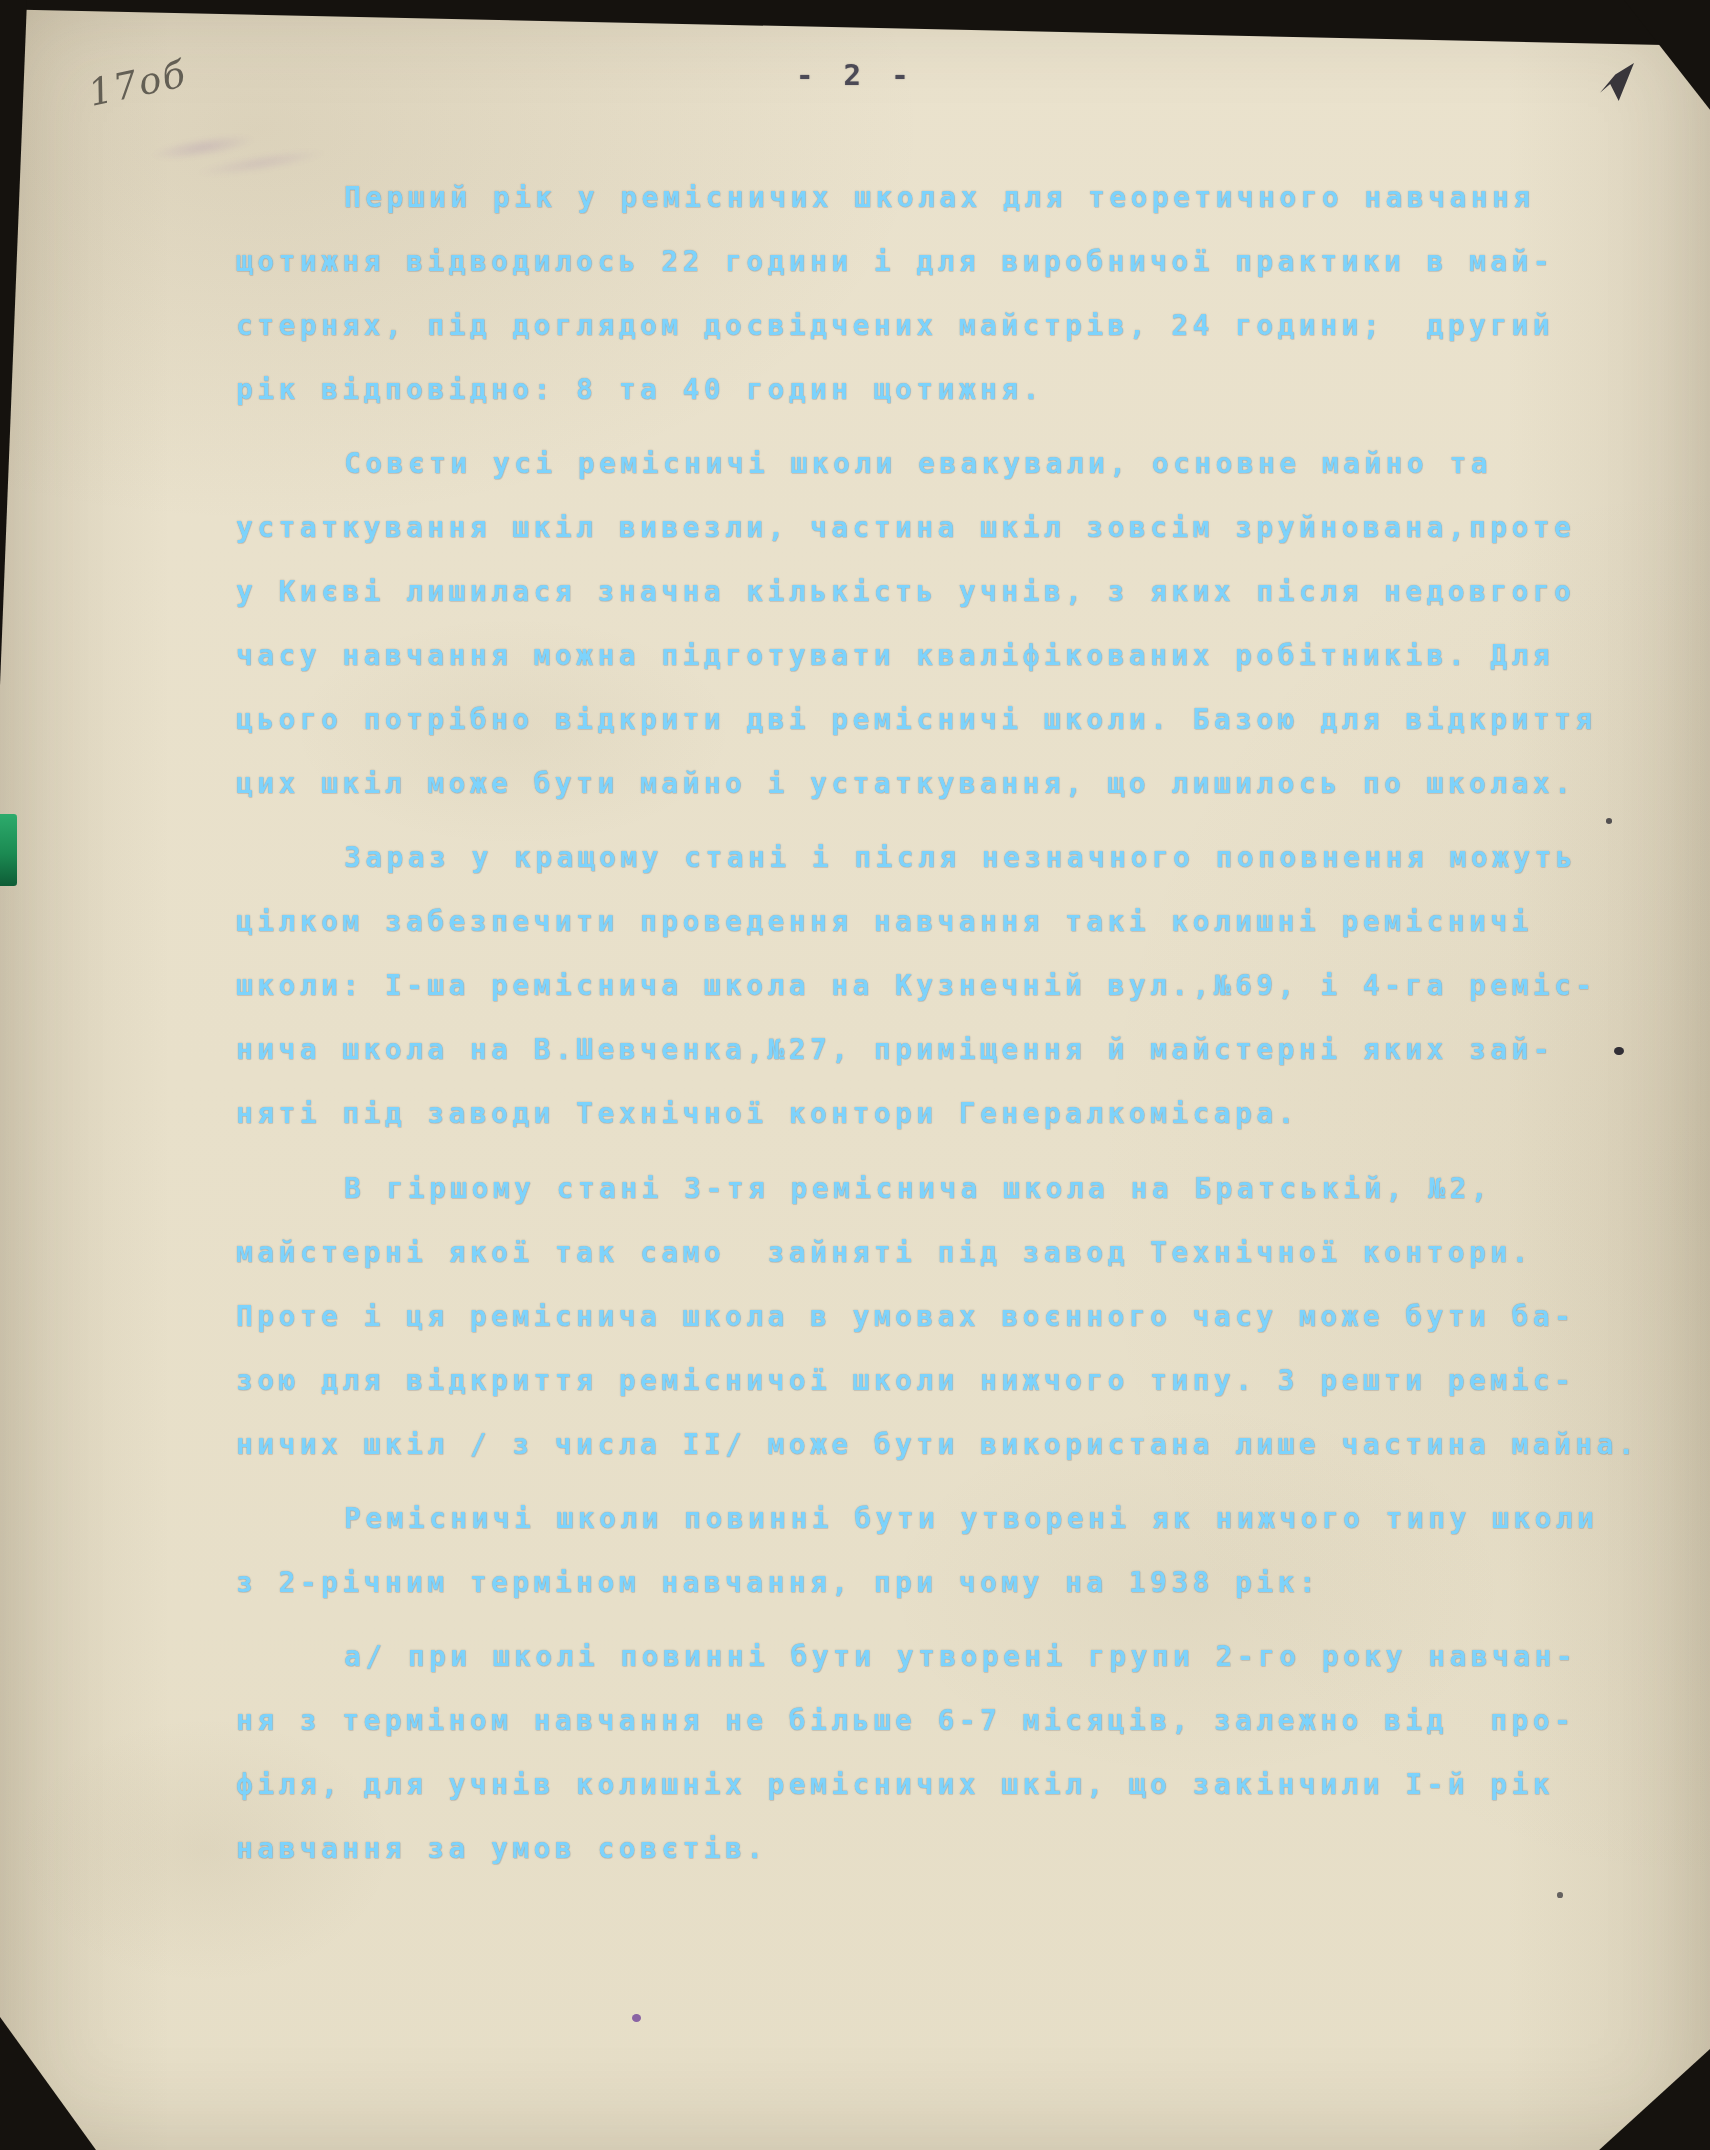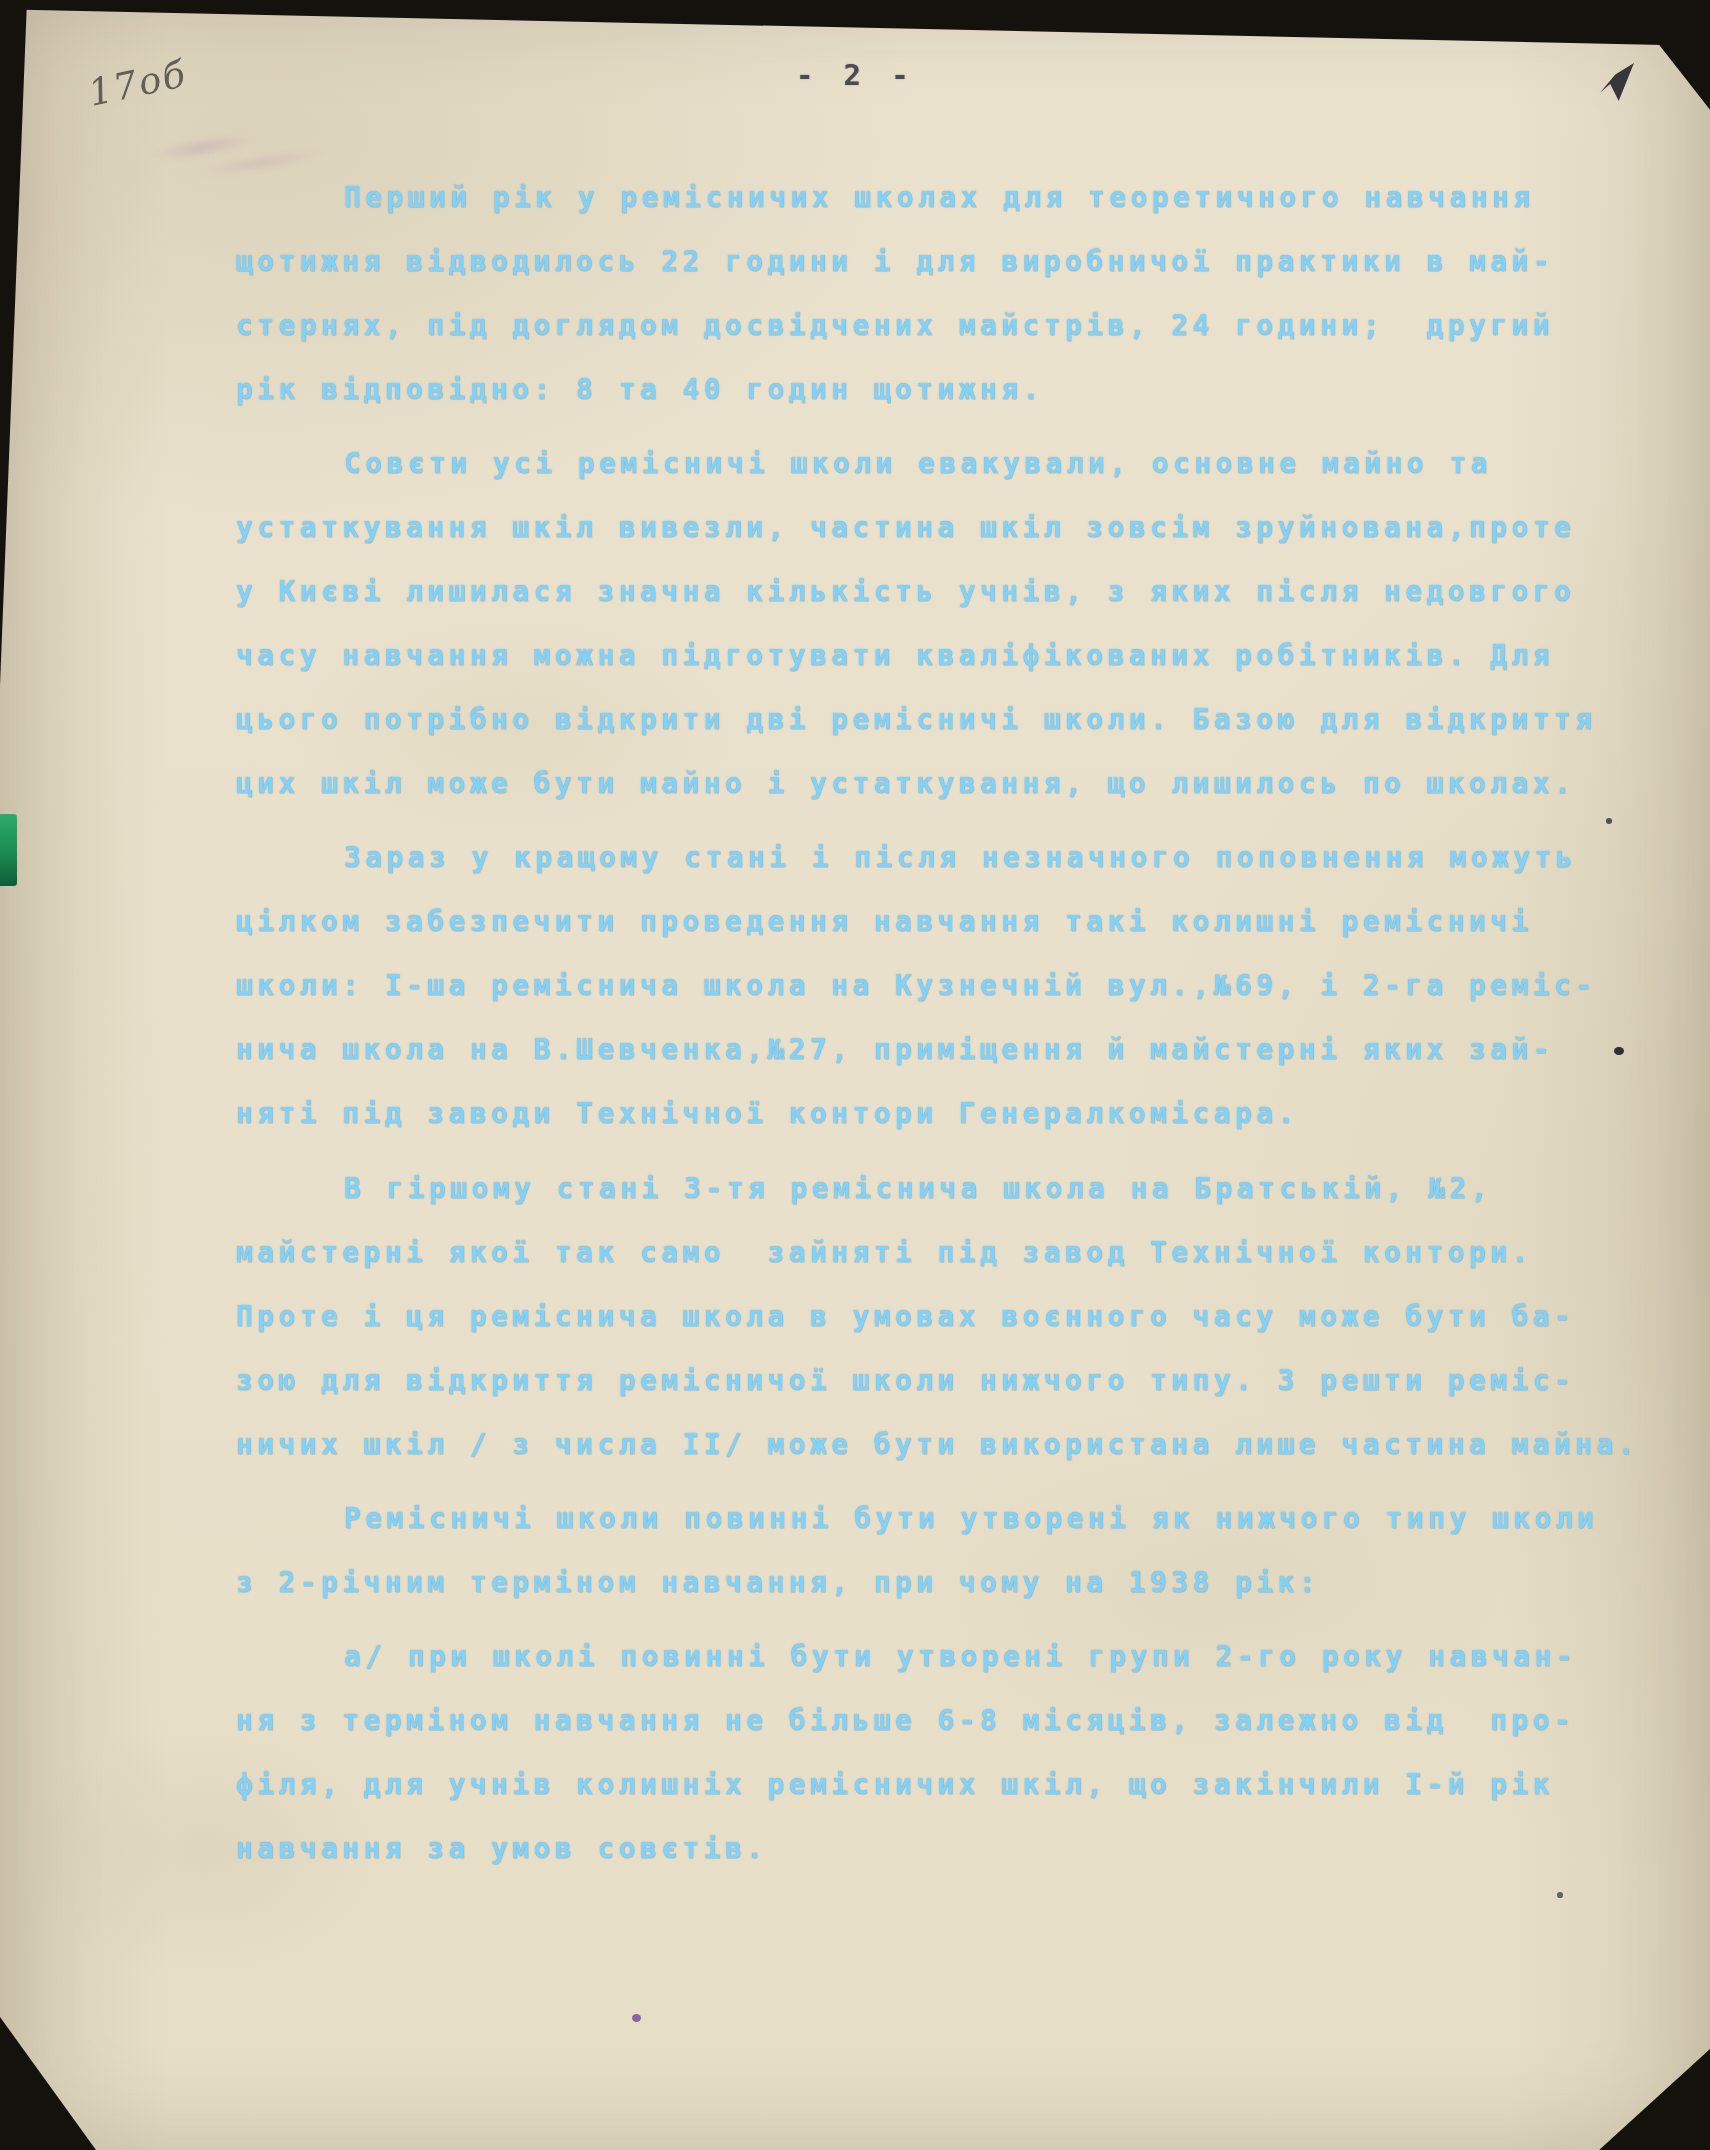--- a/index.html
+++ b/index.html
@@ -153,32 +153,32 @@
 стернях, під доглядом досвідчених майстрів, 24 години;  другий
 рік відповідно: 8 та 40 годин щотижня.</div>
     <div class="para">Совєти усі ремісничі школи евакували, основне майно та
 устаткування шкіл вивезли, частина шкіл зовсім зруйнована,проте
 у Києві лишилася значна кількість учнів, з яких після недовгого
 часу навчання можна підготувати кваліфікованих робітників. Для
 цього потрібно відкрити дві ремісничі школи. Базою для відкриття
 цих шкіл може бути майно і устаткування, що лишилось по школах.</div>
     <div class="para">Зараз у кращому стані і після незначного поповнення можуть
 цілком забезпечити проведення навчання такі колишні ремісничі
-школи: І-ша реміснича школа на Кузнечній вул.,№69, і 2-га реміс-
+школи: І-ша реміснича школа на Кузнечній вул.,№69, і 4-га реміс-
 нича школа на В.Шевченка,№27, приміщення й майстерні яких зай-
 няті під заводи Технічної контори Генералкомісара.</div>
     <div class="para">В гіршому стані 3-тя реміснича школа на Братській, №2,
 майстерні якої так само  зайняті під завод Технічної контори.
 Проте і ця реміснича школа в умовах воєнного часу може бути ба-
 зою для відкриття ремісничої школи нижчого типу. З решти реміс-
 ничих шкіл / з числа ІІ/ може бути використана лише частина майна.</div>
     <div class="para">Ремісничі школи повинні бути утворені як нижчого типу школи
 з 2-річним терміном навчання, при чому на 1938 рік:</div>
     <div class="para">а/ при школі повинні бути утворені групи 2-го року навчан-
-ня з терміном навчання не більше 6-8 місяців, залежно від  про-
+ня з терміном навчання не більше 6-7 місяців, залежно від  про-
 філя, для учнів колишніх ремісничих шкіл, що закінчили І-й рік
 навчання за умов совєтів.</div>
   </div>
 
   <div class="blot-arrow"></div>
   <div class="speck speck-a"></div>
   <div class="speck speck-b"></div>
   <div class="speck speck-c"></div>
   <div class="speck-purple"></div>
   <div class="tape"></div>

